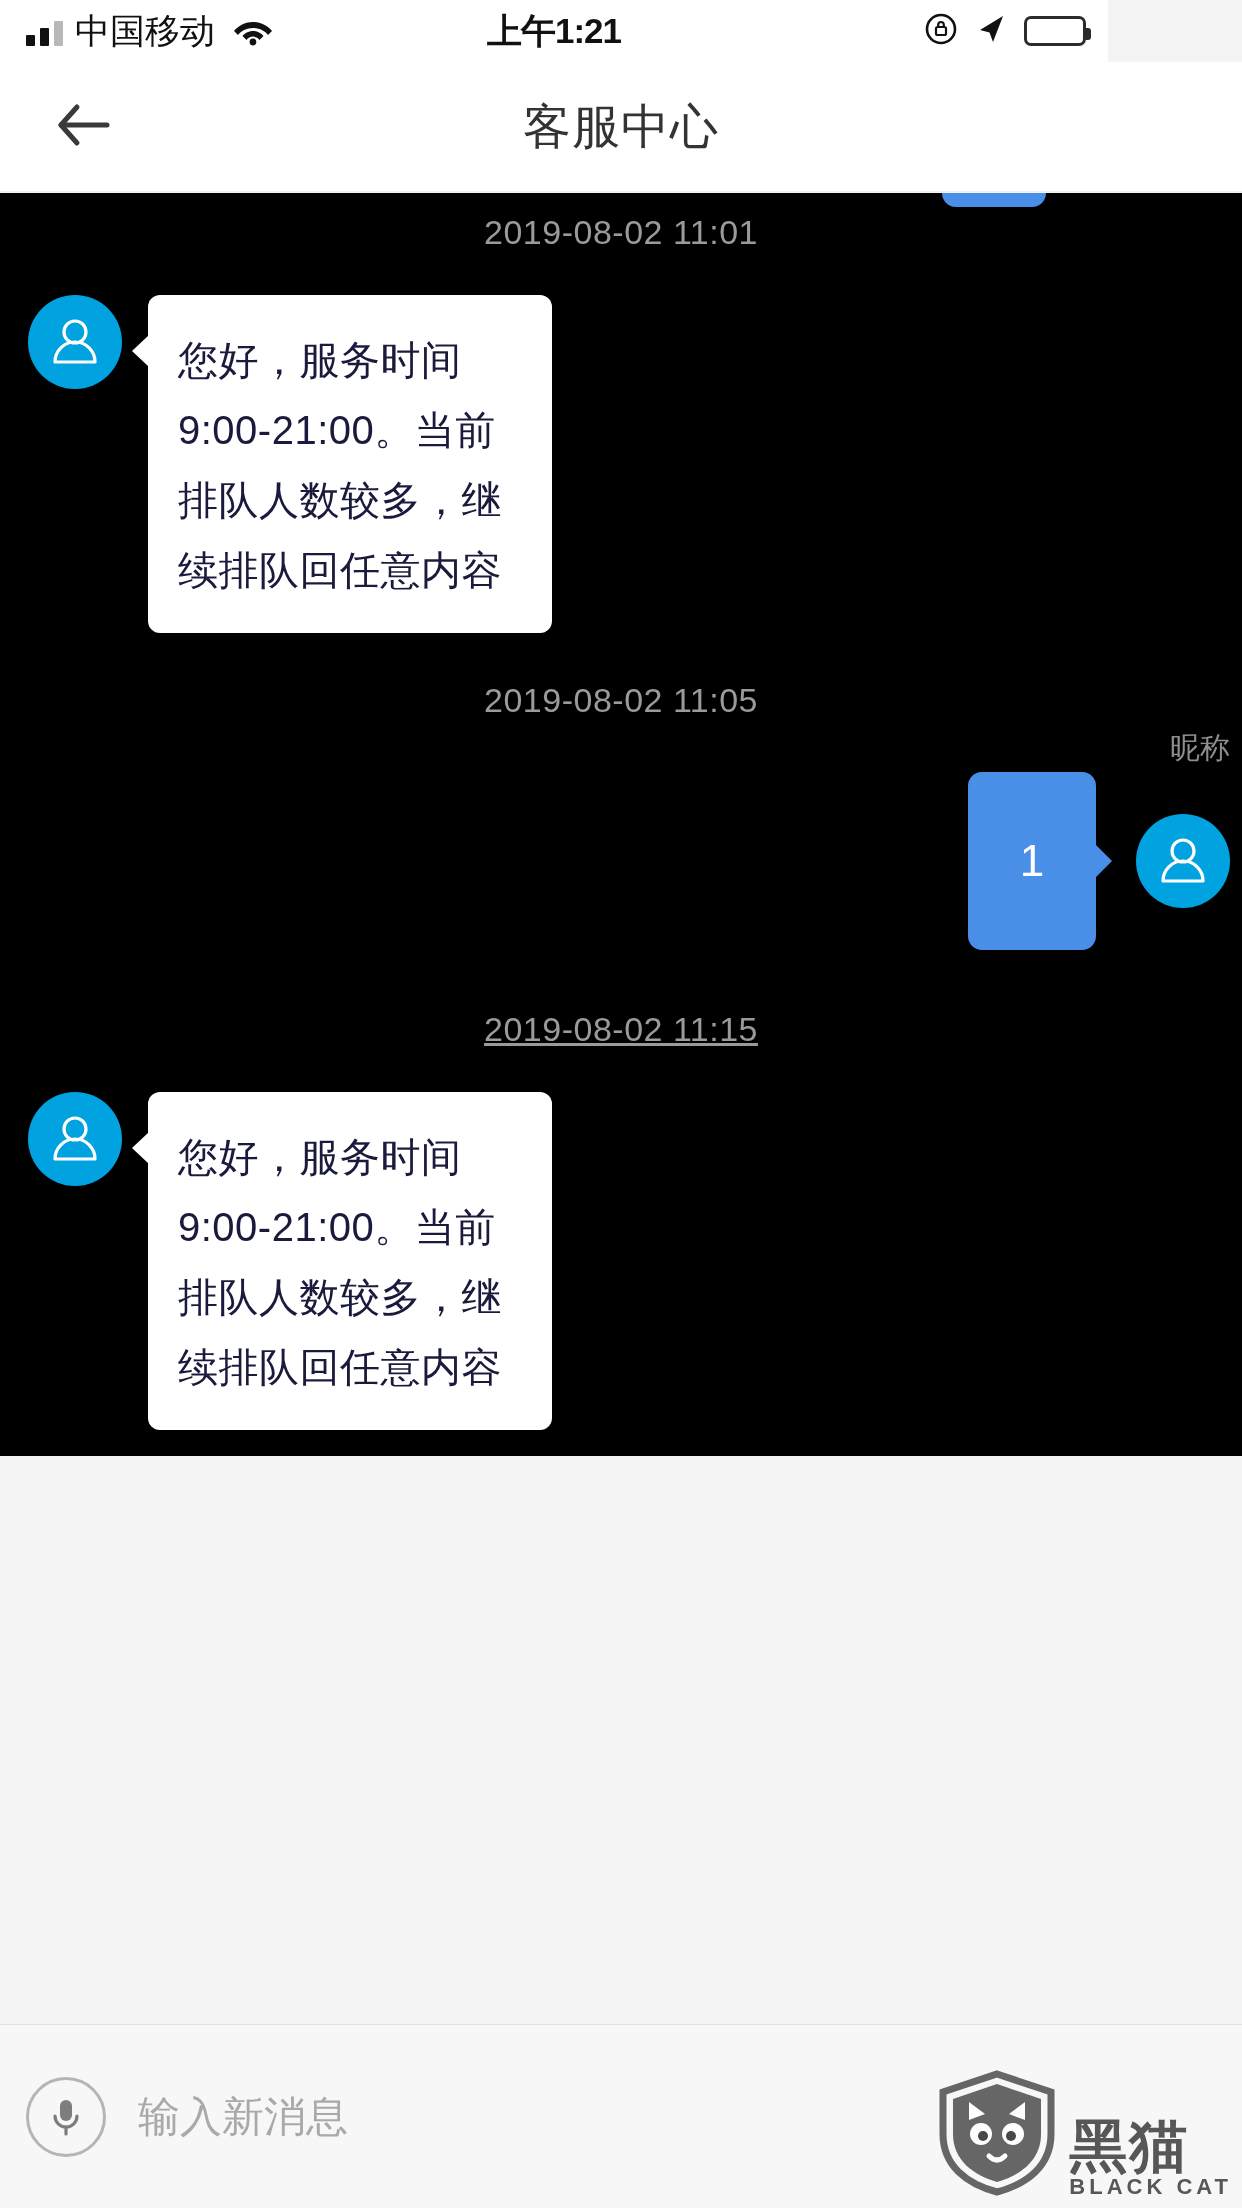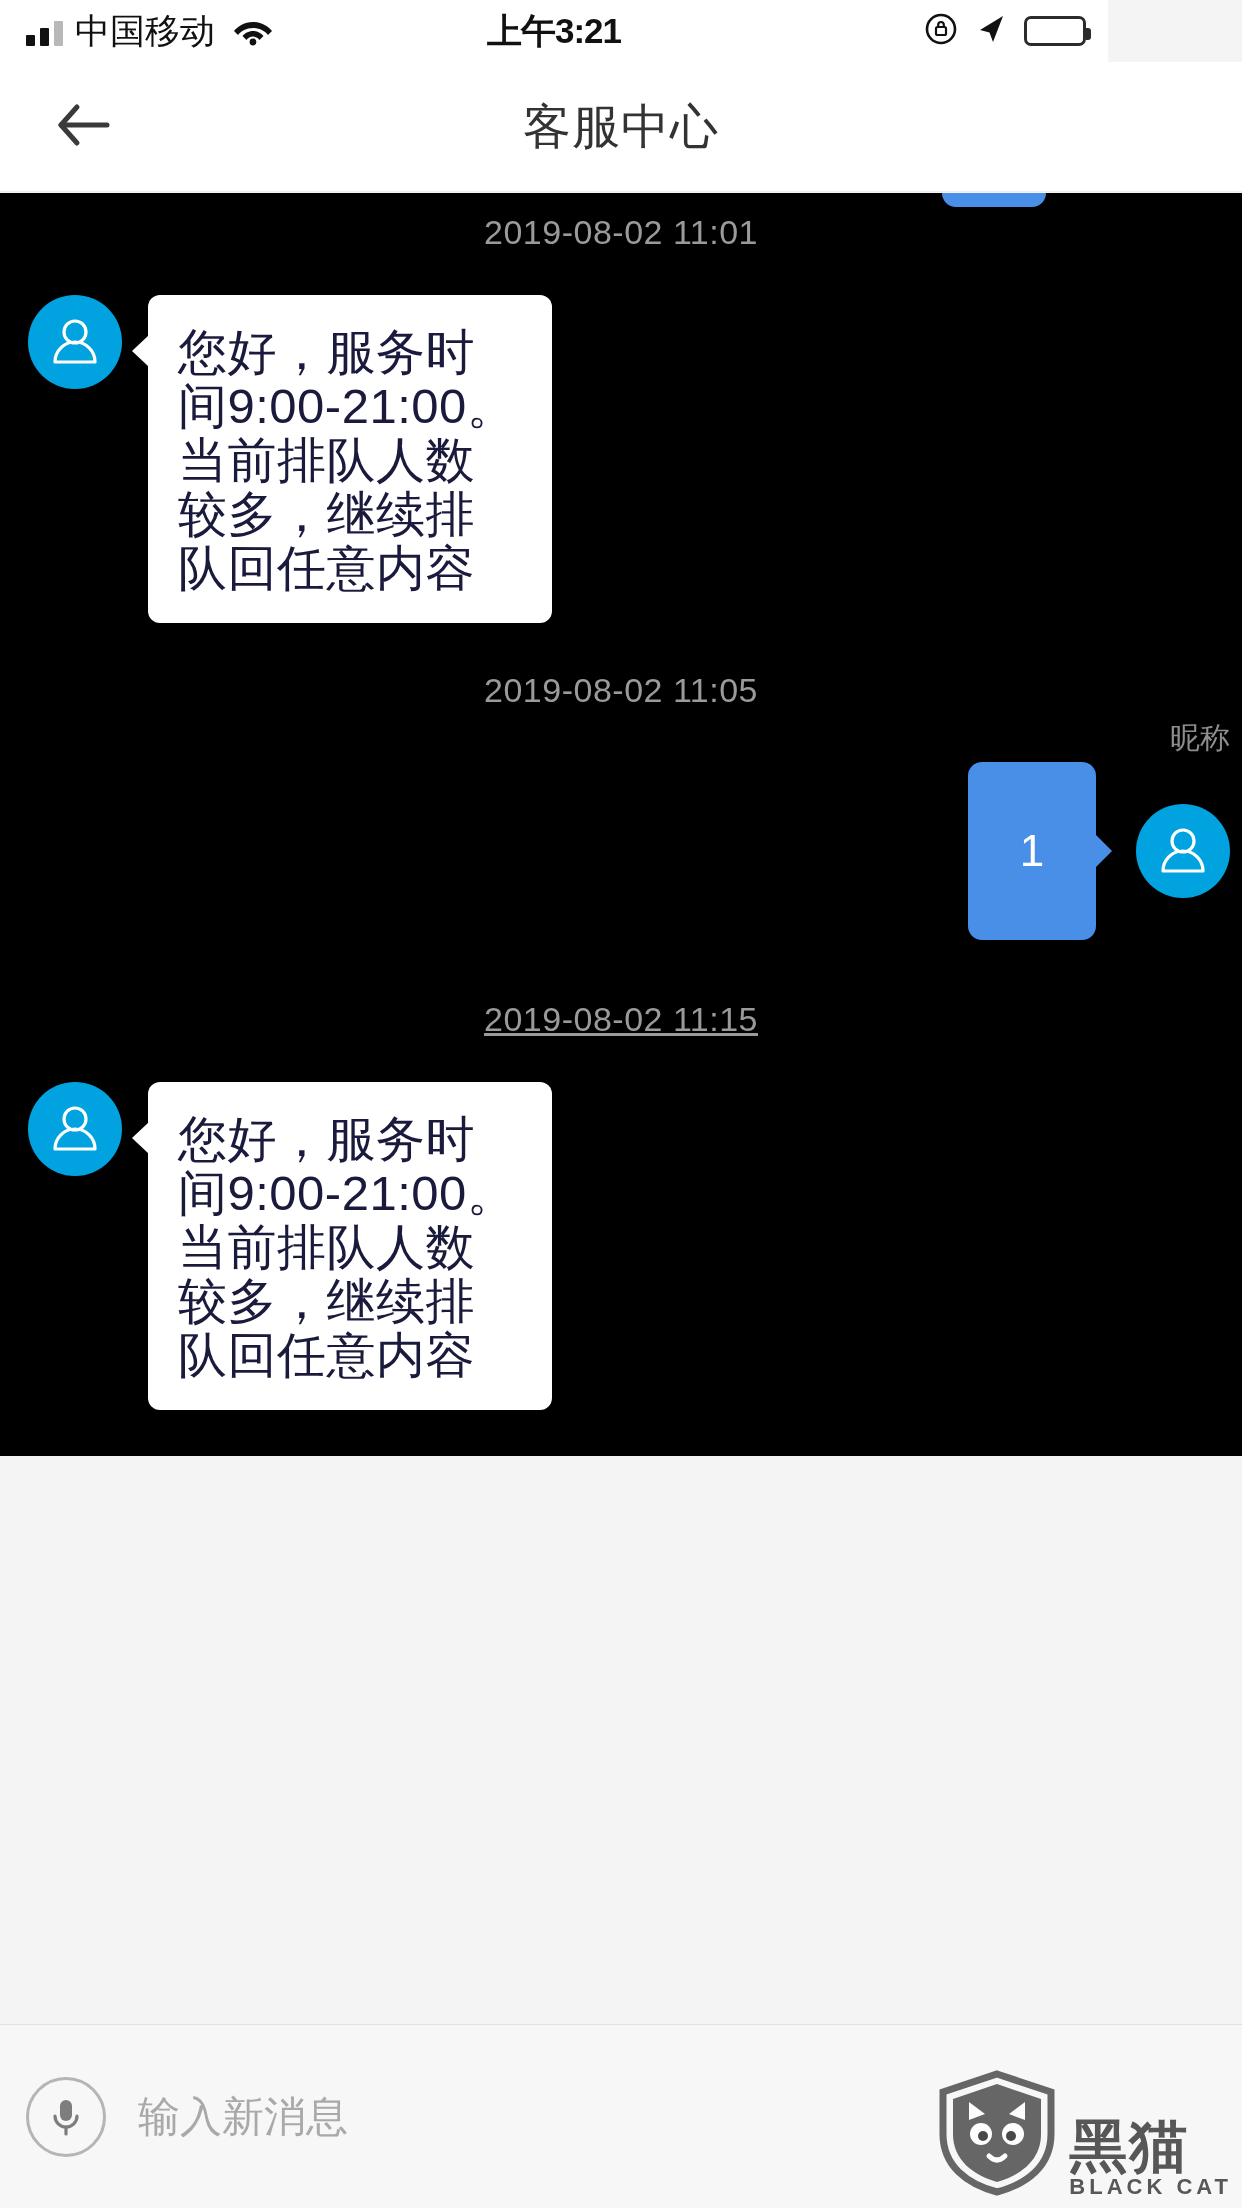--- a/index.html
+++ b/index.html
@@ -73,21 +73,21 @@
 
   .avatar {
     width:94px; height:94px; border-radius:50%; background:#00A3E0;
     flex:0 0 94px; display:flex; align-items:center; justify-content:center;
   }
   .bubble-wrap { position:relative; }
 
   .bubble-agent {
     position:relative; background:#ffffff; border-radius:12px;
     padding:30px 30px 28px 30px; max-width:404px; margin-left:26px;
-    color:#1a1a3d; font-size:49px; line-height:54px; letter-spacing:0.5px;
+    color:#1a1a3d; font-size:40px; line-height:70px; letter-spacing:0.5px;
   }
   .bubble-agent::before {
     content:""; position:absolute; left:-16px; top:40px;
     border-top:16px solid transparent; border-bottom:16px solid transparent;
     border-right:17px solid #ffffff;
   }
   .bubble-user {
     position:relative; background:#4A8FE7; border-radius:14px;
     min-width:128px; min-height:178px; margin-right:40px;
     display:flex; align-items:center; justify-content:center;
@@ -152,21 +152,21 @@
       <span class="carrier">中国移动</span>
       <span class="wifi">
         <svg width="40" height="30" viewBox="0 0 40 30">
           <path d="M20 6 C11 6 4 11 1 15 L5 19 C8 15 13.5 12 20 12 C26.5 12 32 15 35 19 L39 15 C36 11 29 6 20 6 Z" fill="#111"></path>
           <path d="M20 15 C15.5 15 11.5 17.5 9.5 20 L13.5 24 C15 22 17.3 20.6 20 20.6 C22.7 20.6 25 22 26.5 24 L30.5 20 C28.5 17.5 24.5 15 20 15 Z" fill="#111"></path>
           <circle cx="20" cy="26" r="3.4" fill="#111"></circle>
         </svg>
       </span>
     </div>
 
-    <div class="sb-center">上午3:21</div>
+    <div class="sb-center">上午1:21</div>
 
     <div class="sb-right">
       <span>
         <svg width="34" height="34" viewBox="0 0 34 34">
           <circle cx="17" cy="17" r="14" fill="none" stroke="#111" stroke-width="2.6"></circle>
           <rect x="12" y="15" width="10" height="8" rx="1.6" fill="none" stroke="#111" stroke-width="2.2"></rect>
           <path d="M14.2 15 v-2.2 a2.8 2.8 0 0 1 5.6 0 V15" fill="none" stroke="#111" stroke-width="2.2"></path>
         </svg>
       </span>
       <span>

